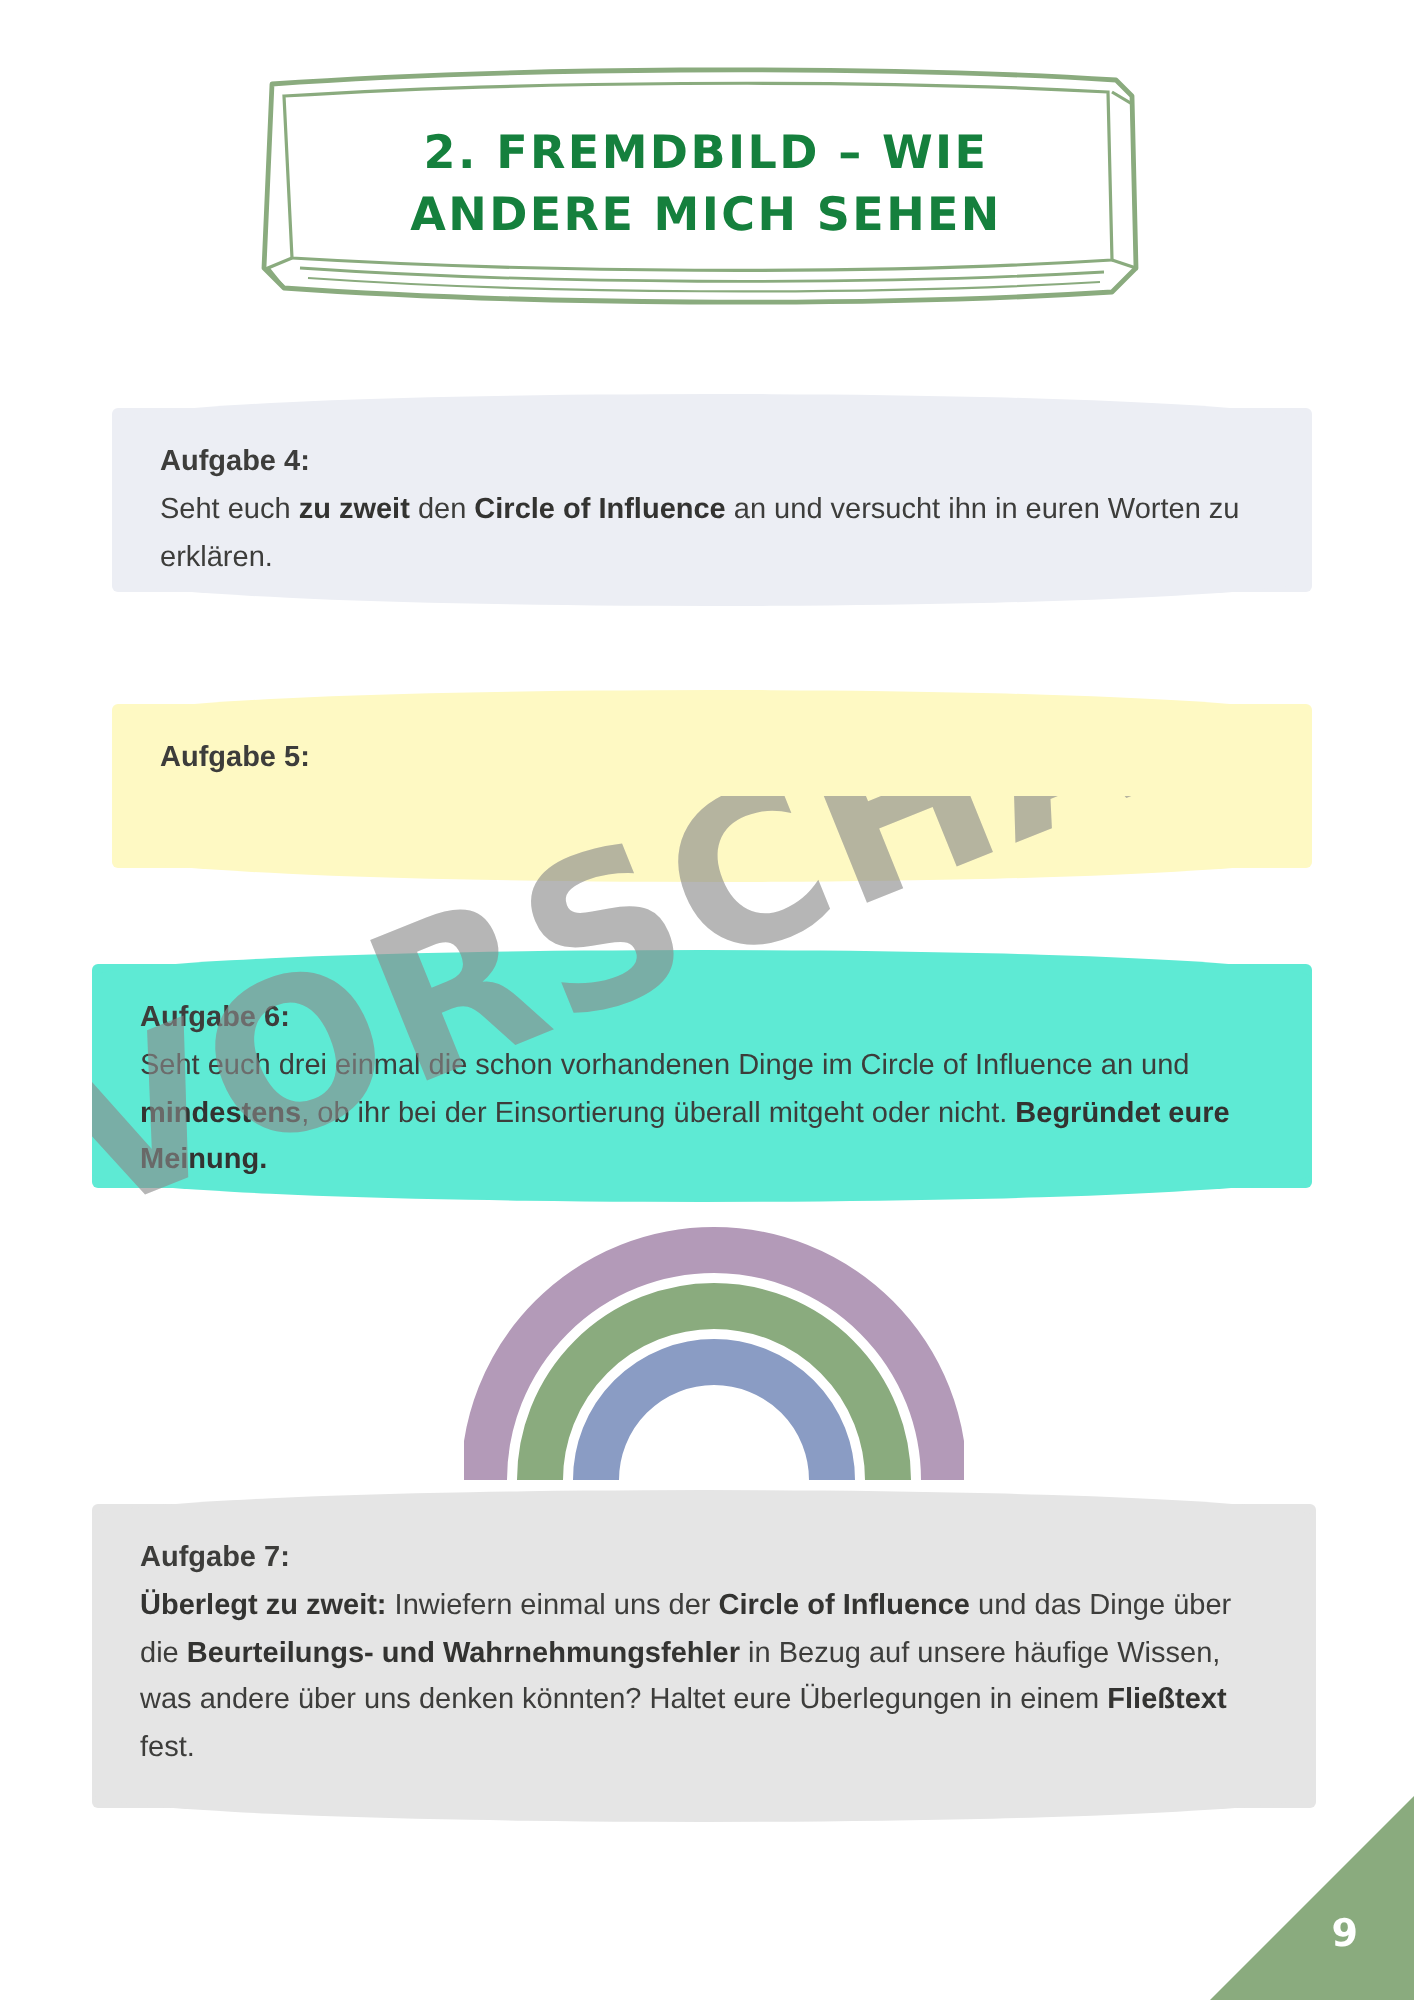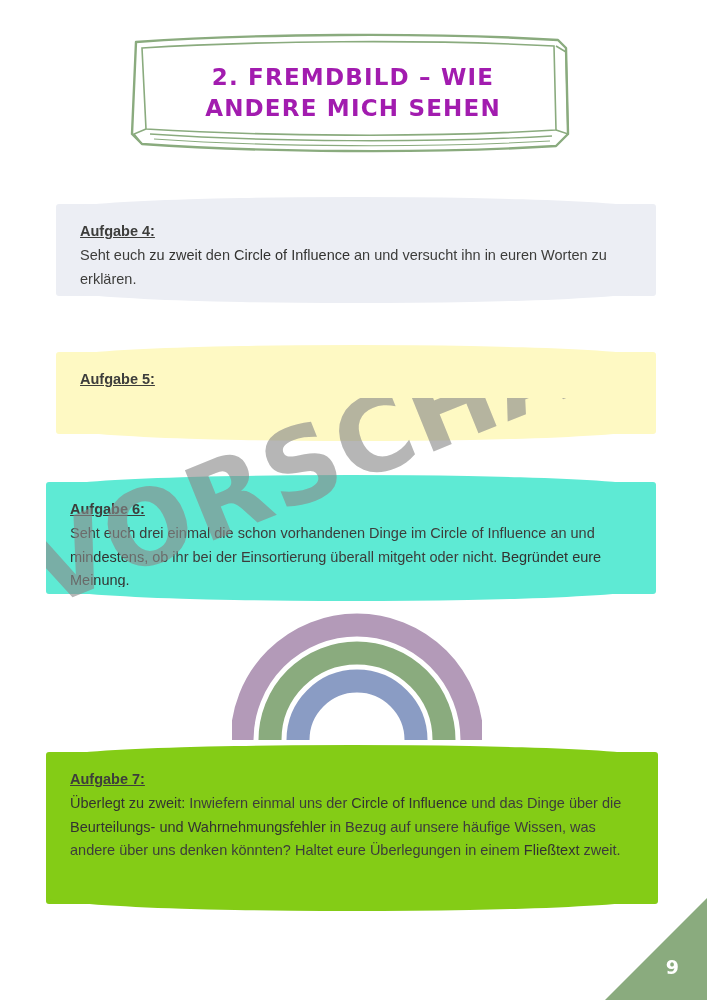--- a/index.html
+++ b/index.html
@@ -39,41 +39,40 @@
     position: absolute;
     left: 30px;
     top: 32px;
     width: 390px;
     text-align: center;
     font-family: "DejaVu Sans", sans-serif;
     font-size: 23px;
     font-weight: bold;
     letter-spacing: 1.2px;
     line-height: 1.35;
-    color: #a21caf;
+    color: #15803d;
     text-transform: uppercase;
   }
 
   
   .task {
     position: absolute;
     box-sizing: border-box;
     padding: 16px 24px 16px 24px;
     font-size: 14.5px;
     line-height: 1.62;
     color: #3d3d3b;
   }
   .task .label {
     font-weight: bold;
     display: block;
     margin-bottom: 1px;
-    text-decoration: underline;
   }
   .task b {
-    font-weight: normal;
+    font-weight: bold;
     color: #333331;
   }
 
   #task4 {
     left: 56px;
     top: 204px;
     width: 600px;
     height: 92px;
     background: #eceef4;
     border-radius: 3px;
@@ -97,21 +96,21 @@
     height: 112px;
     background: #5eead4;
     border-radius: 3px;
   }
 
   #task7 {
     left: 46px;
     top: 752px;
     width: 612px;
     height: 152px;
-    background: #84cc16;
+    background: #e5e5e5;
     border-radius: 3px;
   }
 
   
   .task::before {
     content: "";
     position: absolute;
     left: 0; right: 0;
     top: -7px;
     height: 14px;
@@ -207,21 +206,21 @@
   </div>
 
   <svg class="rainbow" viewBox="0 0 250 130">
     <path d="M10,128 A115,115 0 0 1 240,128" fill="none" stroke="#b39ab8" stroke-width="23"></path>
     <path d="M38,128 A87,87 0 0 1 212,128" fill="none" stroke="#8aab7e" stroke-width="23"></path>
     <path d="M66,128 A59,59 0 0 1 184,128" fill="none" stroke="#8a9cc4" stroke-width="23"></path>
   </svg>
 
   <div class="task" id="task7">
     <span class="label">Aufgabe  7:</span>
-    <span class="body"><b>Überlegt zu zweit:</b><span> Inwiefern einmal uns der </span><b>Circle of Influence</b><span> und das Dinge über die </span><b>Beurteilungs- und Wahrnehmungsfehler</b><span> in Bezug auf unsere häufige Wissen, was andere über uns denken könnten? Haltet eure Überlegungen in einem </span><b>Fließtext</b><span> zweit.</span></span>
+    <span class="body"><b>Überlegt zu zweit:</b><span> Inwiefern einmal uns der </span><b>Circle of Influence</b><span> und das Dinge über die </span><b>Beurteilungs- und Wahrnehmungsfehler</b><span> in Bezug auf unsere häufige Wissen, was andere über uns denken könnten? Haltet eure Überlegungen in einem </span><b>Fließtext</b><span> fest.</span></span>
   </div>
 
   <svg class="watermark" viewBox="0 0 600 280">
     <text class="watermark-text" x="0" y="210" transform="rotate(-22 0 210)">VORSCHAU</text>
   </svg>
 
   <svg class="corner" viewBox="0 0 120 120">
     <path d="M120,18 L120,120 L18,120 Z" fill="#8aab7e"></path>
   </svg>
   <div class="page-number">9</div>

